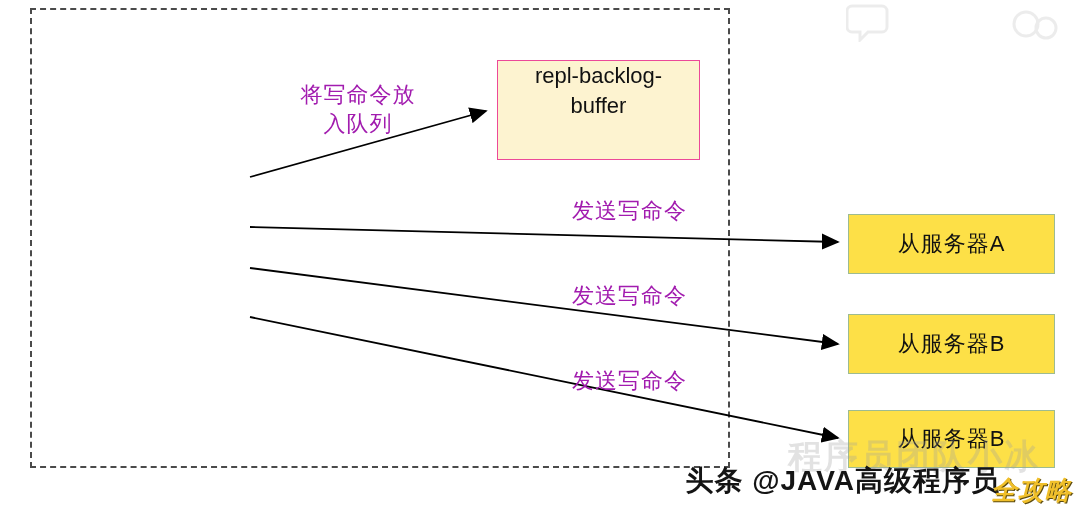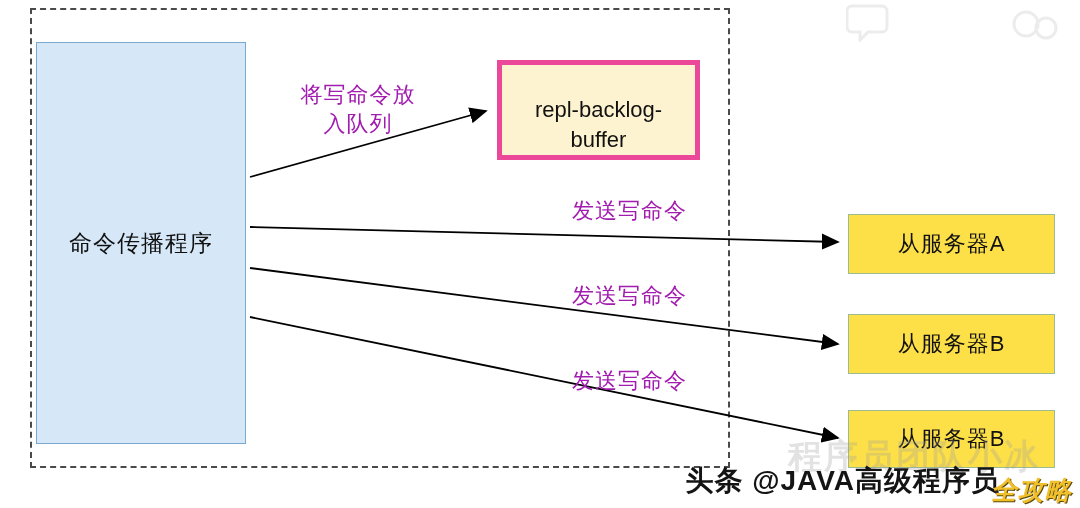--- a/index.html
+++ b/index.html
@@ -34,26 +34,26 @@
     justify-content: center;
     font-size: 23px;
     letter-spacing: 1px;
   }
 
   .buffer-box {
     position: absolute;
     left: 497px; top: 60px;
     width: 203px; height: 100px;
     background: #fdf3d0;
-    border: 5px solid #ec4899;
+    border: 1px solid #ec4899;
     box-sizing: border-box;
     display: flex;
     flex-direction: column;
     align-items: center;
-    justify-content: flex-end;
+    justify-content: flex-start;
     font-size: 22px;
     line-height: 30px;
   }
 
   .server-box {
     position: absolute;
     left: 848px;
     width: 207px; height: 60px;
     background: #fde047;
     border: 1px solid #9dbb91;
@@ -130,23 +130,20 @@
   .wm-bubble-1 { left: 846px; top: 2px; }
   .wm-bubble-2 { left: 1008px; top: 8px; }
 </style>
 </head>
 <body>
 
 <div class="canvas">
 
   <div class="dashed-frame"></div>
 
-  <div class="main-box">
-    <span>命令传播程序</span>
-  </div>
 
   <div class="buffer-box">
     <span>repl-backlog-</span>
     <span>buffer</span>
   </div>
 
   <div class="server-box server-a">
     <span>从服务器A</span>
   </div>
   <div class="server-box server-b">

